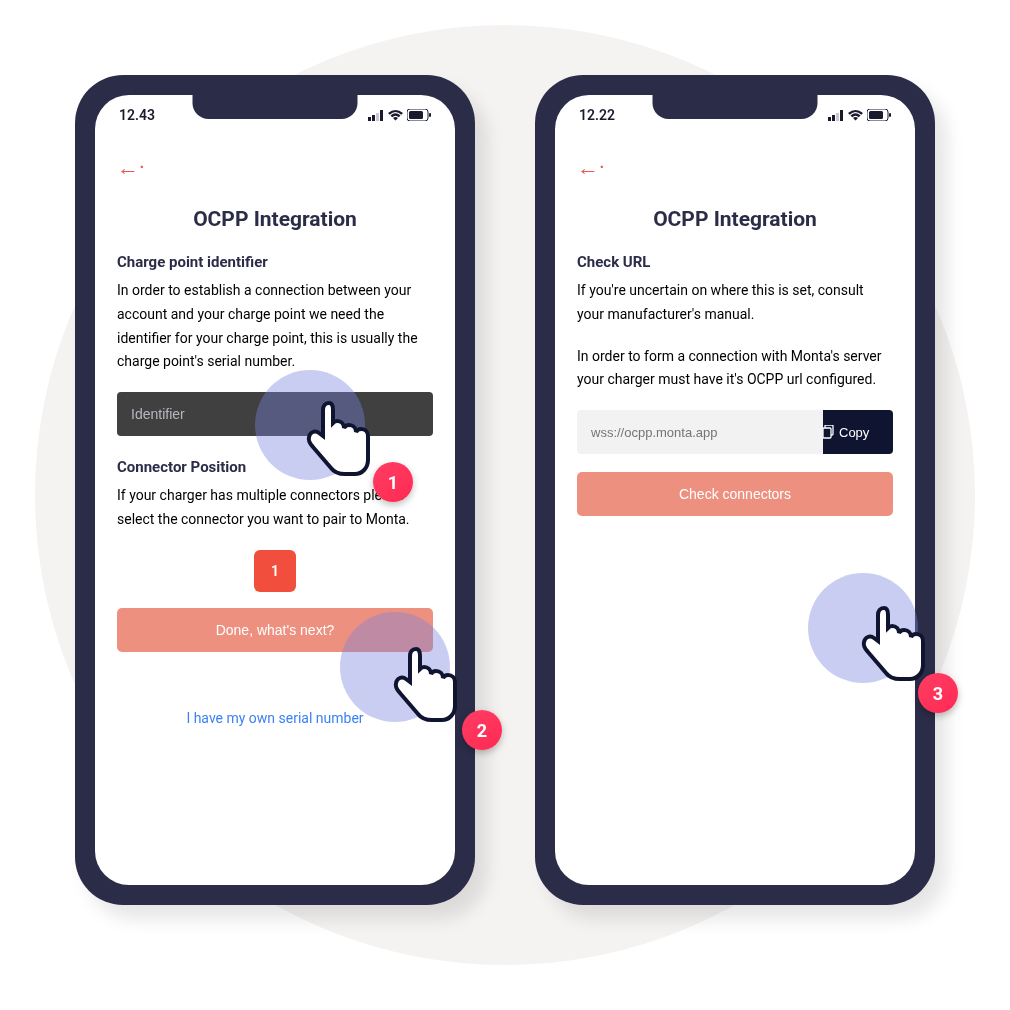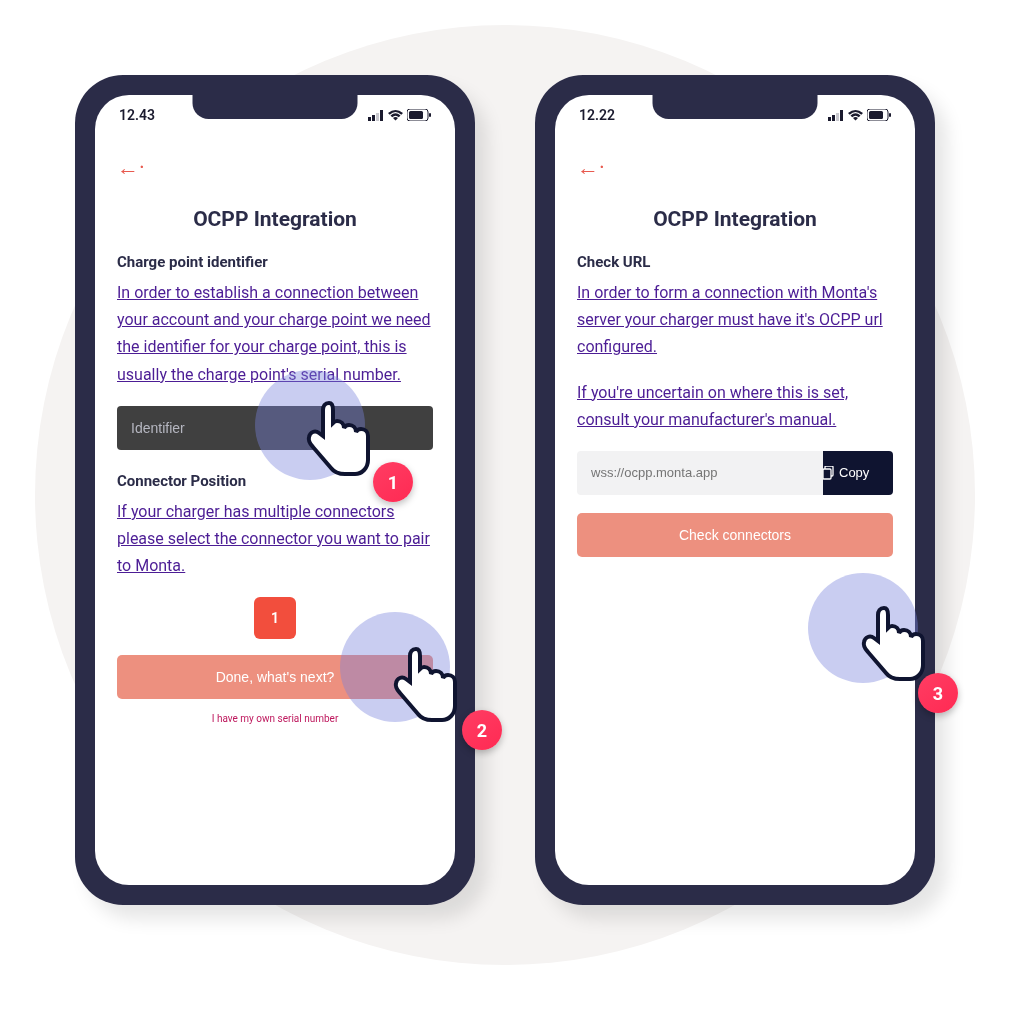--- a/index.html
+++ b/index.html
@@ -96,25 +96,24 @@
     color: #2b2c48;
     margin-bottom: 22px;
   }
   .section-heading {
     font-size: 15px;
     font-weight: 700;
     color: #2b2c48;
     margin-bottom: 8px;
   }
   .section-body {
-    font-size: 16px;
-    color: #4c1d95;
+    font-size: 14px;
+    color: #000000;
     line-height: 1.7;
     margin-bottom: 18px;
-    text-decoration: underline;
   }
   .note {
     font-size: 12px;
     color: #8b8c9e;
     line-height: 1.8;
     margin-bottom: 22px;
   }
   .input-field {
     width: 100%;
     height: 44px;
@@ -175,23 +174,24 @@
     background: #ed907f;
     color: #fff;
     border: none;
     border-radius: 5px;
     font-size: 14px;
     cursor: pointer;
     margin-bottom: 14px;
   }
   .link-text {
     text-align: center;
-    color: #be185d;
-    font-size: 10px;
-    cursor: pointer;
+    color: #3b82f6;
+    font-size: 14px;
+    cursor: pointer;
+    margin-top: 44px;
   }
   
   .callout {
     position: absolute;
     z-index: 10;
     pointer-events: none;
   }
   .halo {
     width: 110px;
     height: 110px;
@@ -307,22 +307,22 @@
               <rect x="2" y="2" width="14" height="8" rx="1.5" fill="#1a1a2e"></rect>
               <rect x="22" y="4" width="2" height="4" rx="1" fill="#1a1a2e"></rect>
             </svg>
         </span>
       </div>
       <div class="content">
         <span class="back-arrow">←·</span>
         <h1 class="title">OCPP Integration</h1>
 
         <div class="section-heading">Check URL</div>
+        <div class="section-body">If you're uncertain on where this is set, consult your manufacturer's manual.</div>
         <div class="section-body">In order to form a connection with Monta's server your charger must have it's OCPP url configured.</div>
-        <div class="section-body">If you're uncertain on where this is set, consult your manufacturer's manual.</div>
 
         <div class="url-row">
           <input class="url-input" placeholder="wss://ocpp.monta.app" style="">
           <button class="copy-btn">
             <svg width="12" height="14" viewBox="0 0 12 14">
                 <rect x="2" y="0" width="8" height="10" rx="1" fill="none" stroke="#fff" stroke-width="1.3"></rect>
                 <rect x="0" y="3" width="8" height="10" rx="1" fill="#0f1430" stroke="#fff" stroke-width="1.3"></rect>
               </svg>
             <span>Copy</span>
           </button>

